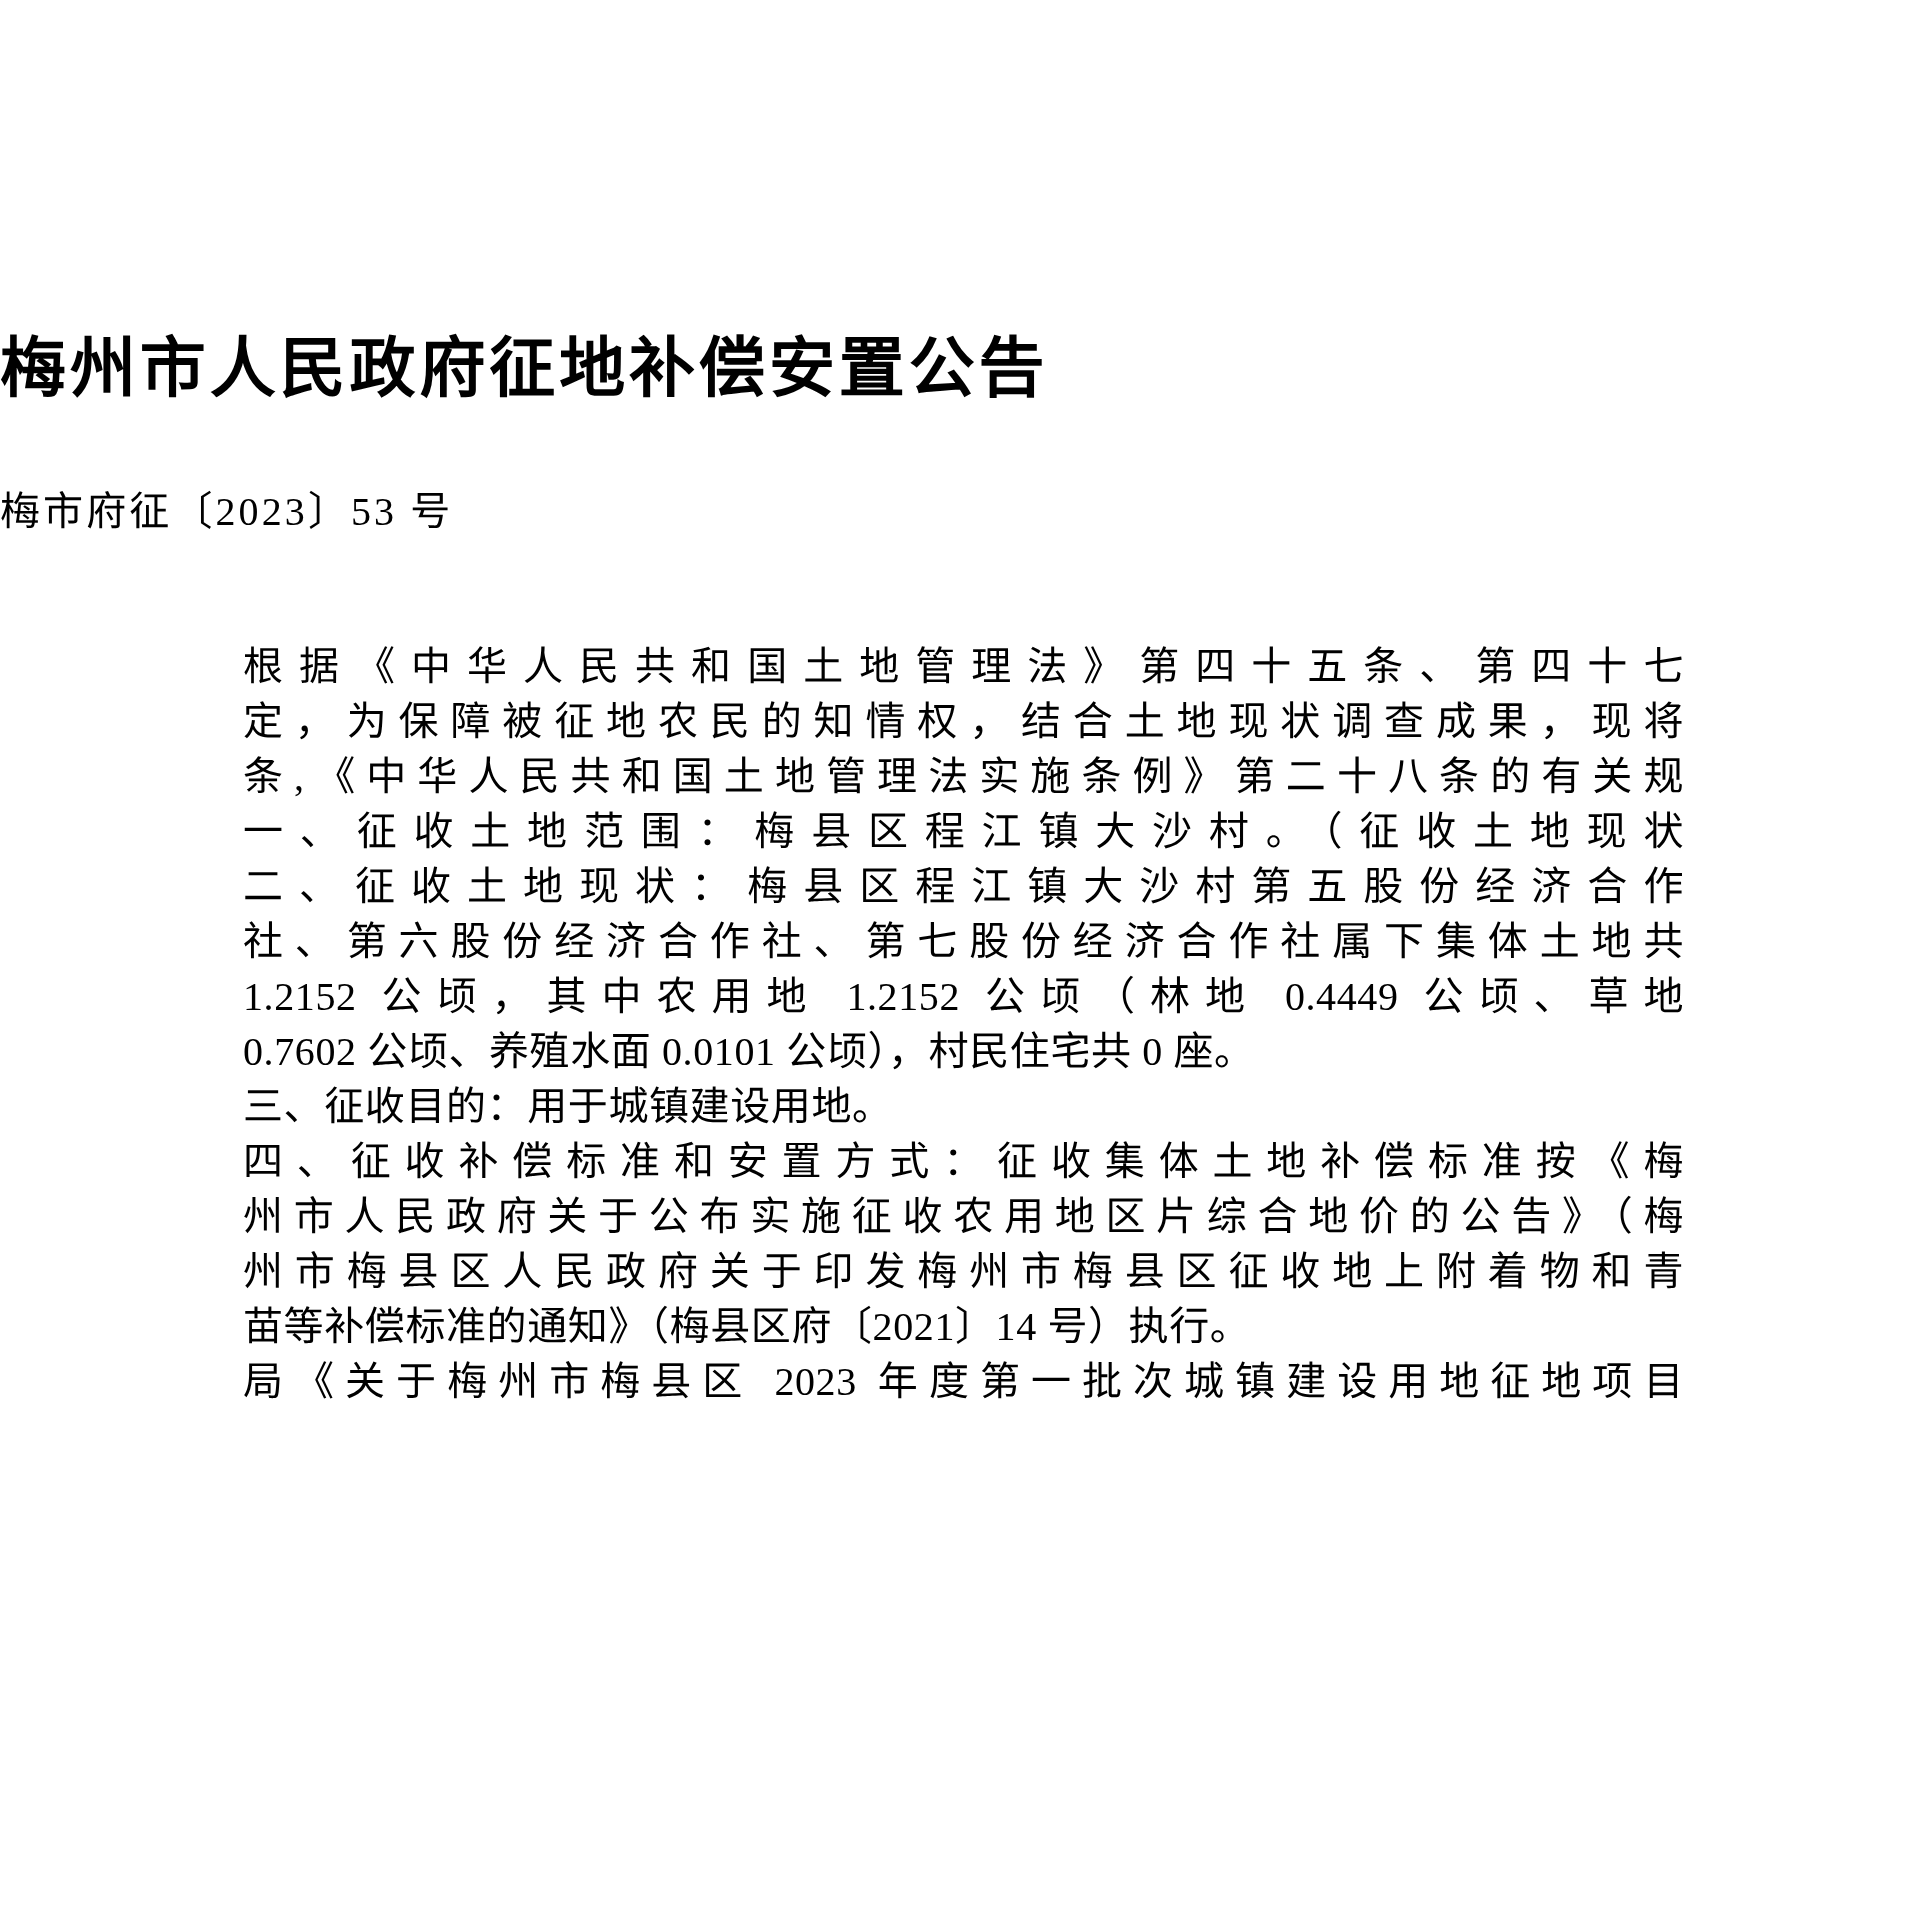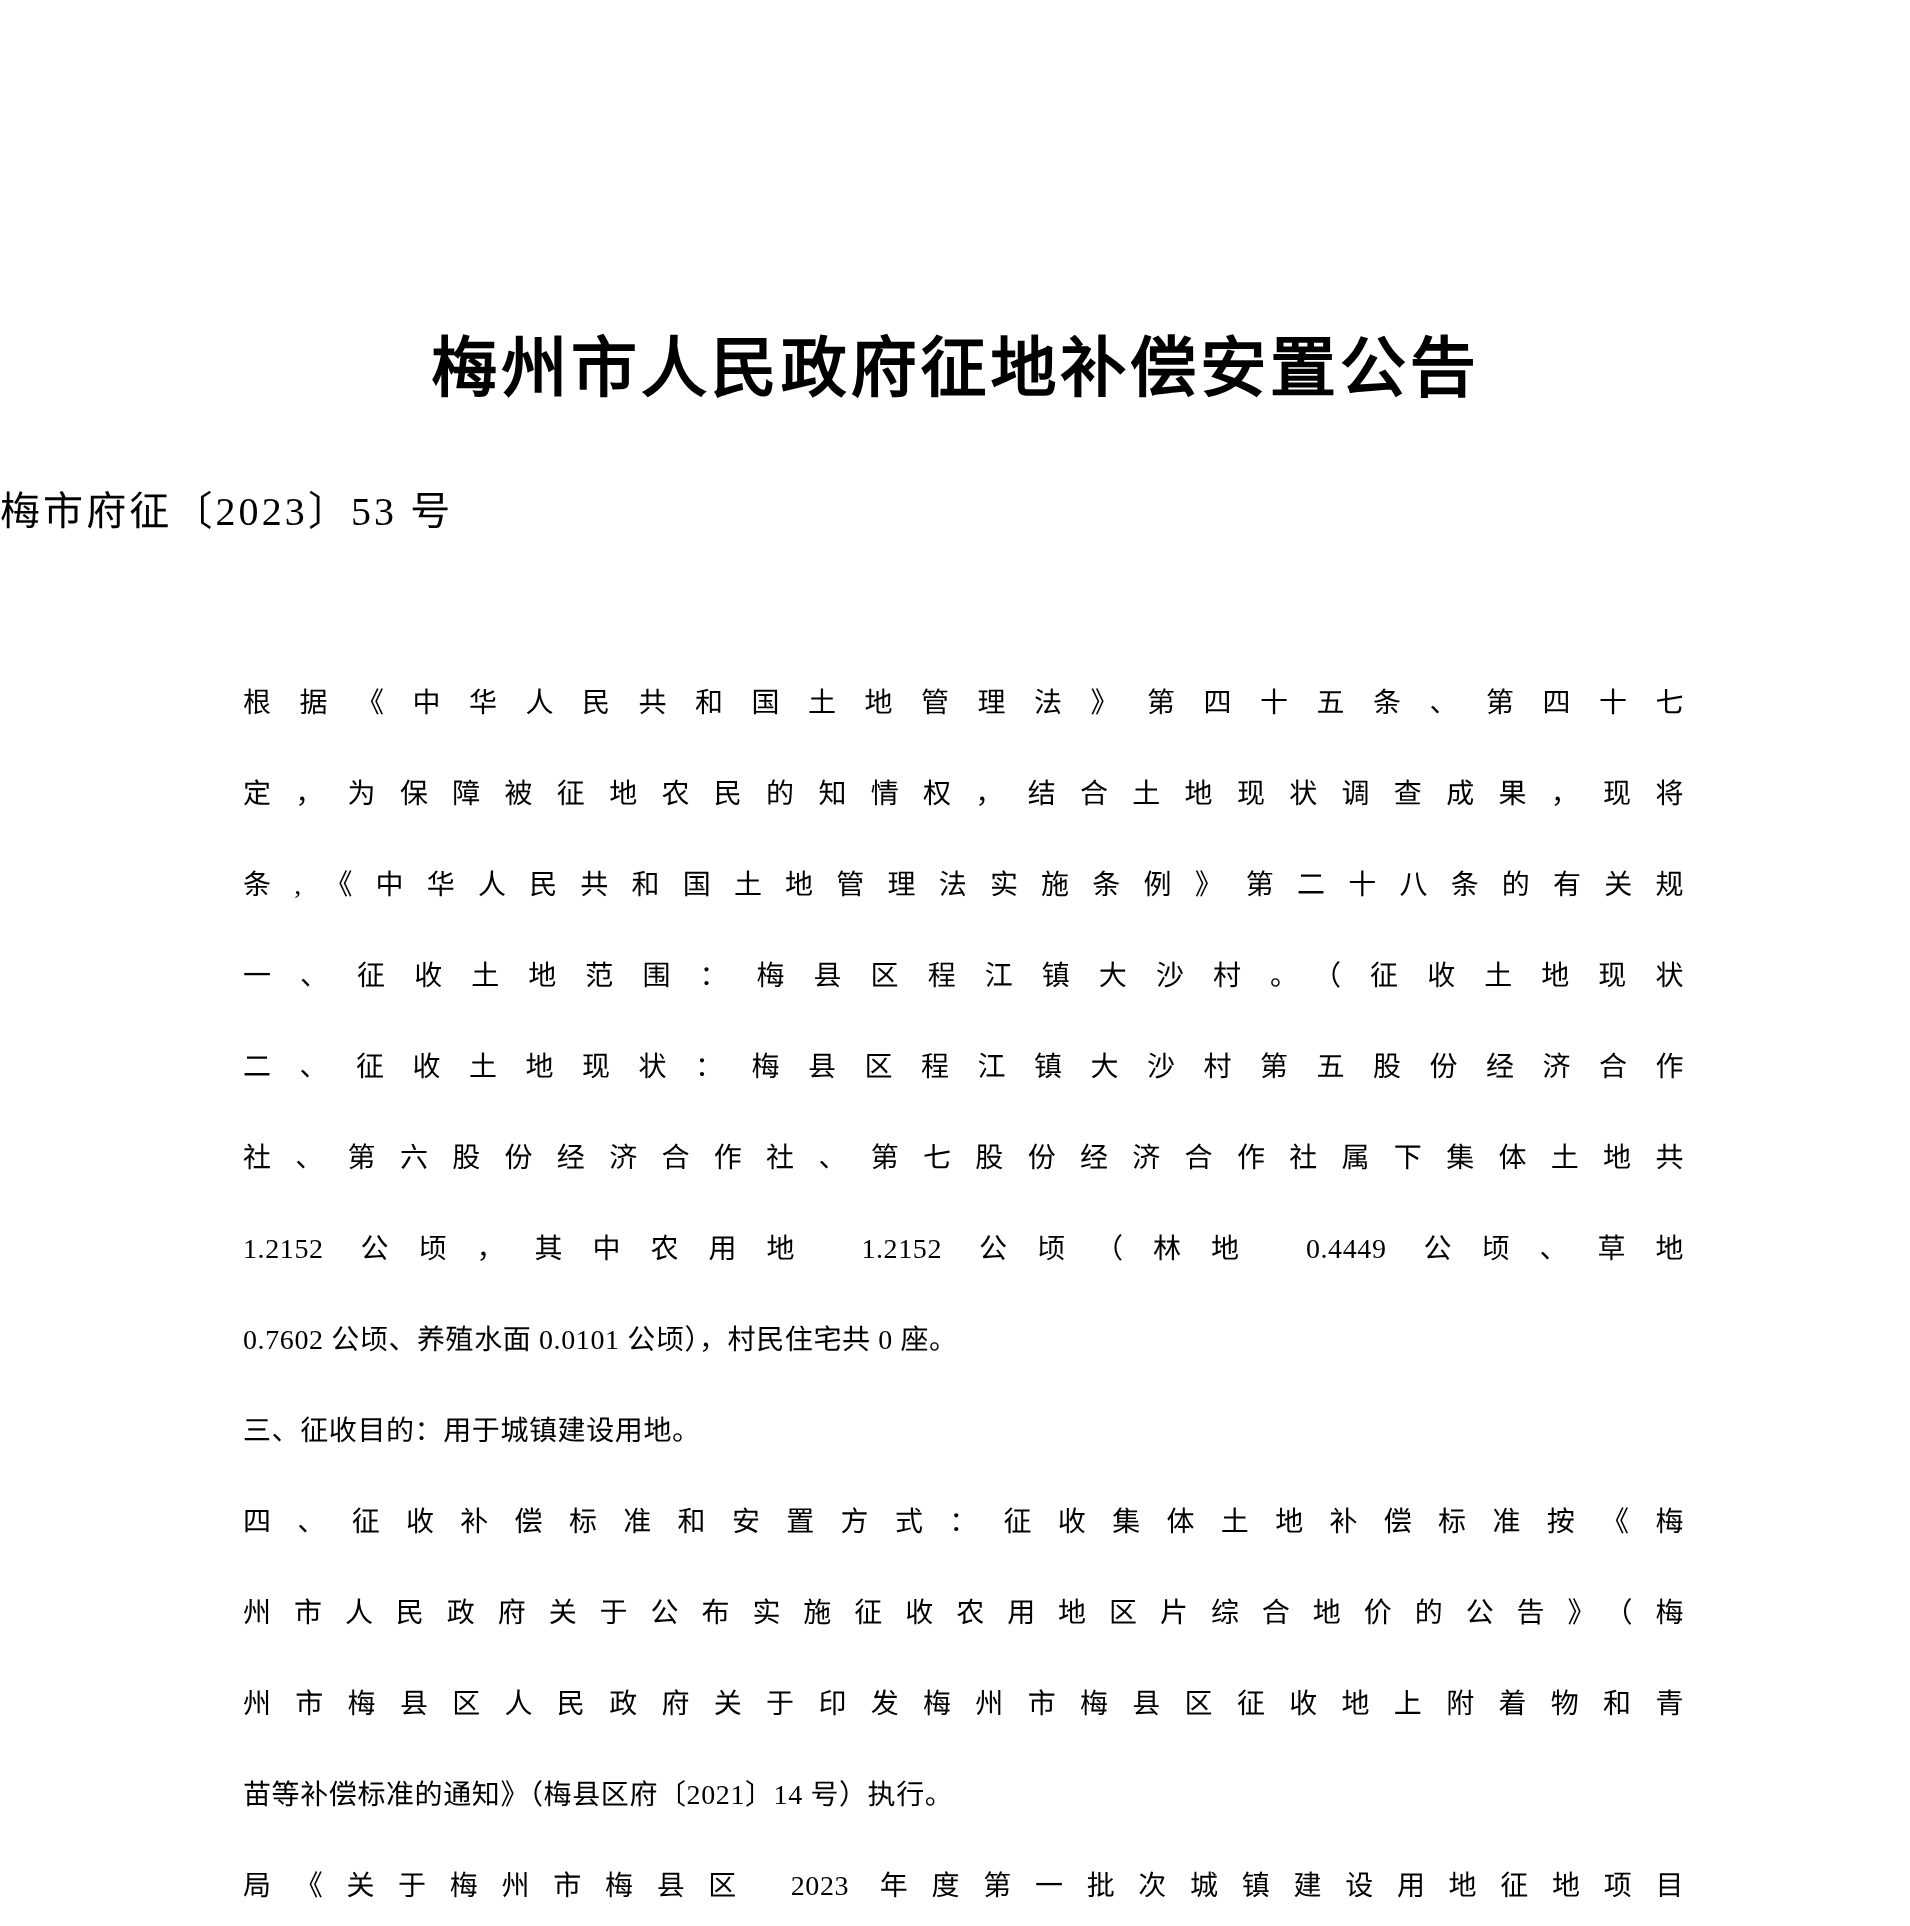--- a/index.html
+++ b/index.html
@@ -18,21 +18,20 @@
     font-family: "Liberation Serif", "DejaVu Serif", serif;
     color: #000000;
   }
 
   
   .doc-title {
     position: absolute;
     left: 0;
     right: 0;
     top: 287px;
-    text-align: center;
     font-size: 66px;
     font-weight: bold;
     letter-spacing: 3.9px;
     line-height: 1.15;
     white-space: nowrap;
   }
 
   
   .doc-number {
     position: absolute;
@@ -57,24 +56,23 @@
 
   .para {
     margin: 0;
     padding: 0;
   }
 
   .line {
     display: block;
     height: 55px;
     line-height: 55px;
-    font-size: 28px;
+    font-size: 40px;
     letter-spacing: 0.6px;
     white-space: nowrap;
-    margin-top: 36px;
   }
 
   
   .line.justify {
     text-align: justify;
     text-align-last: justify;
     white-space: normal;
     word-break: break-all;
   }
 </style>

